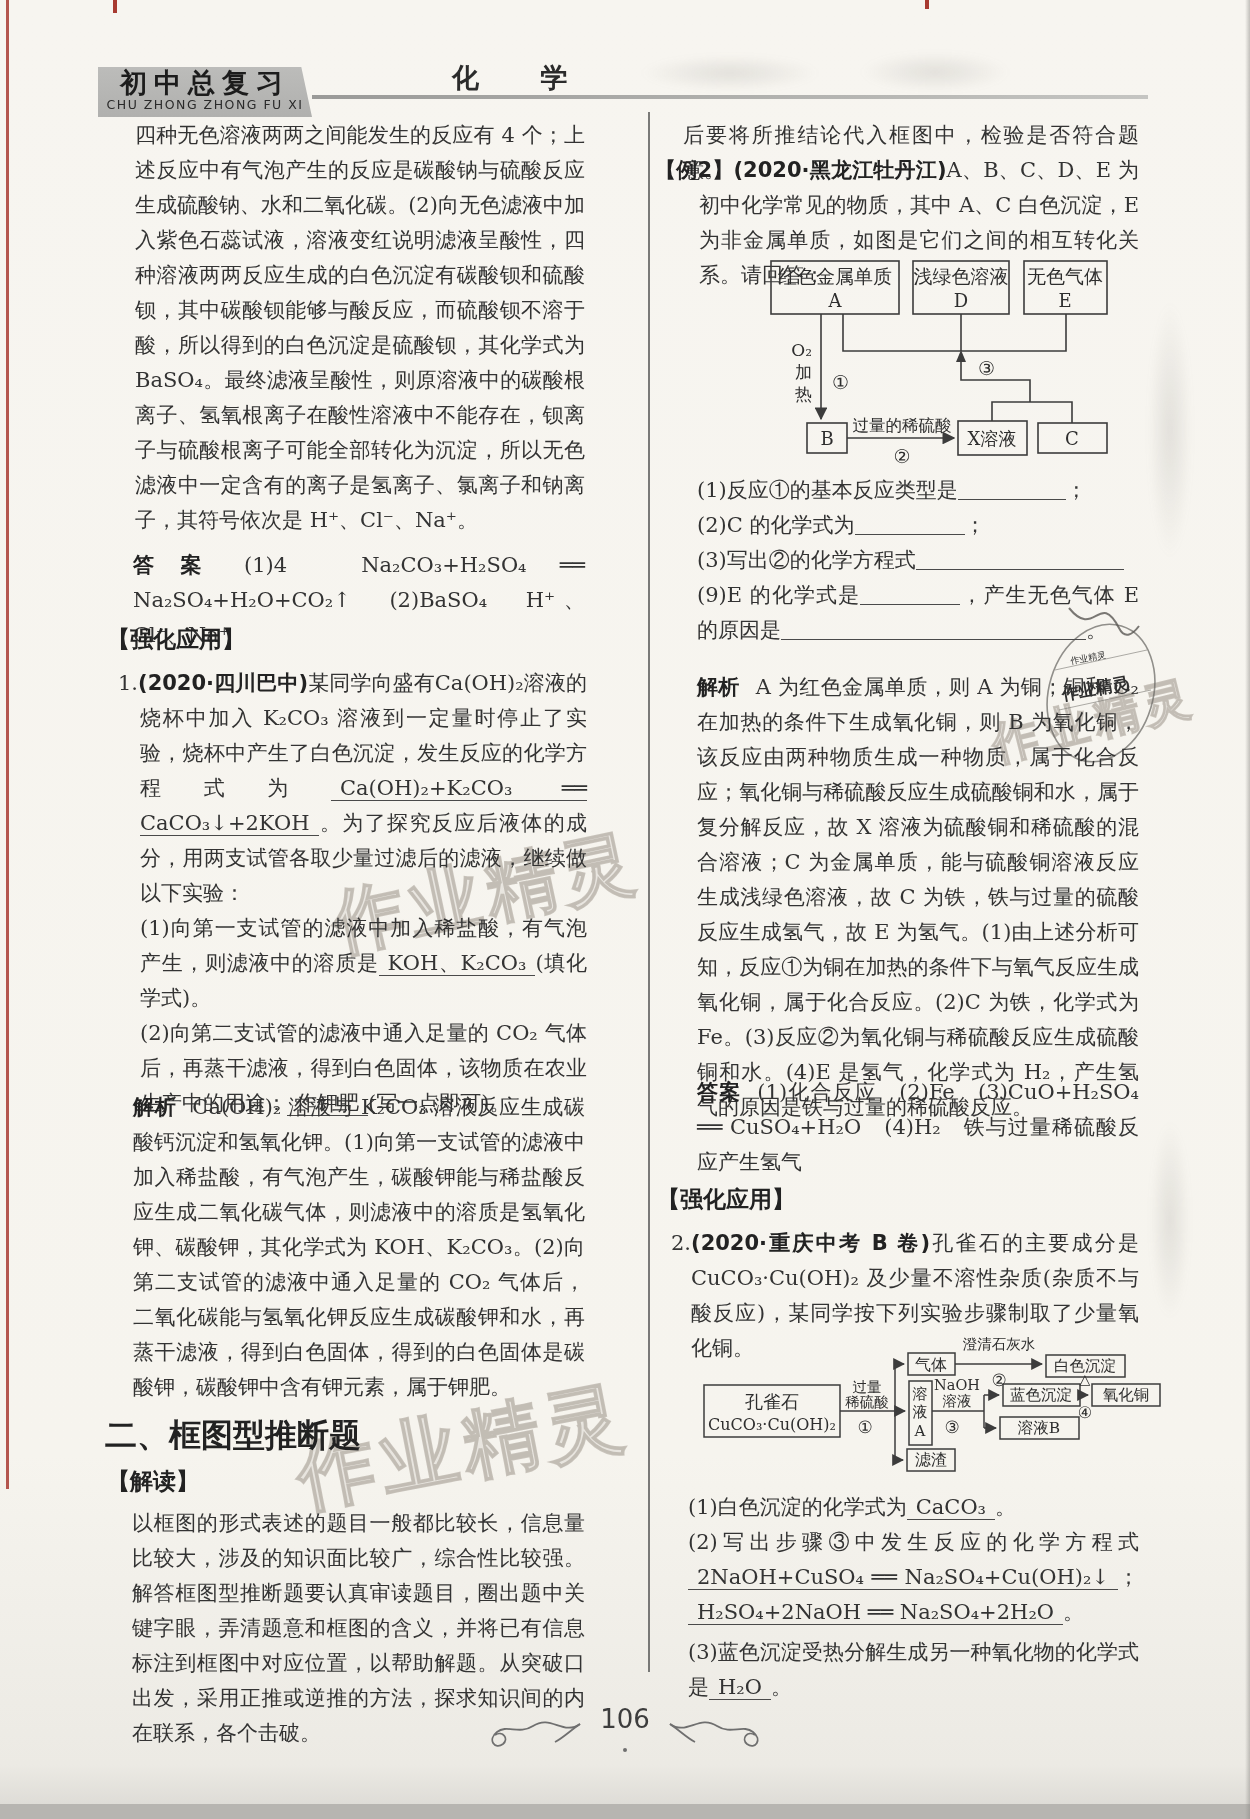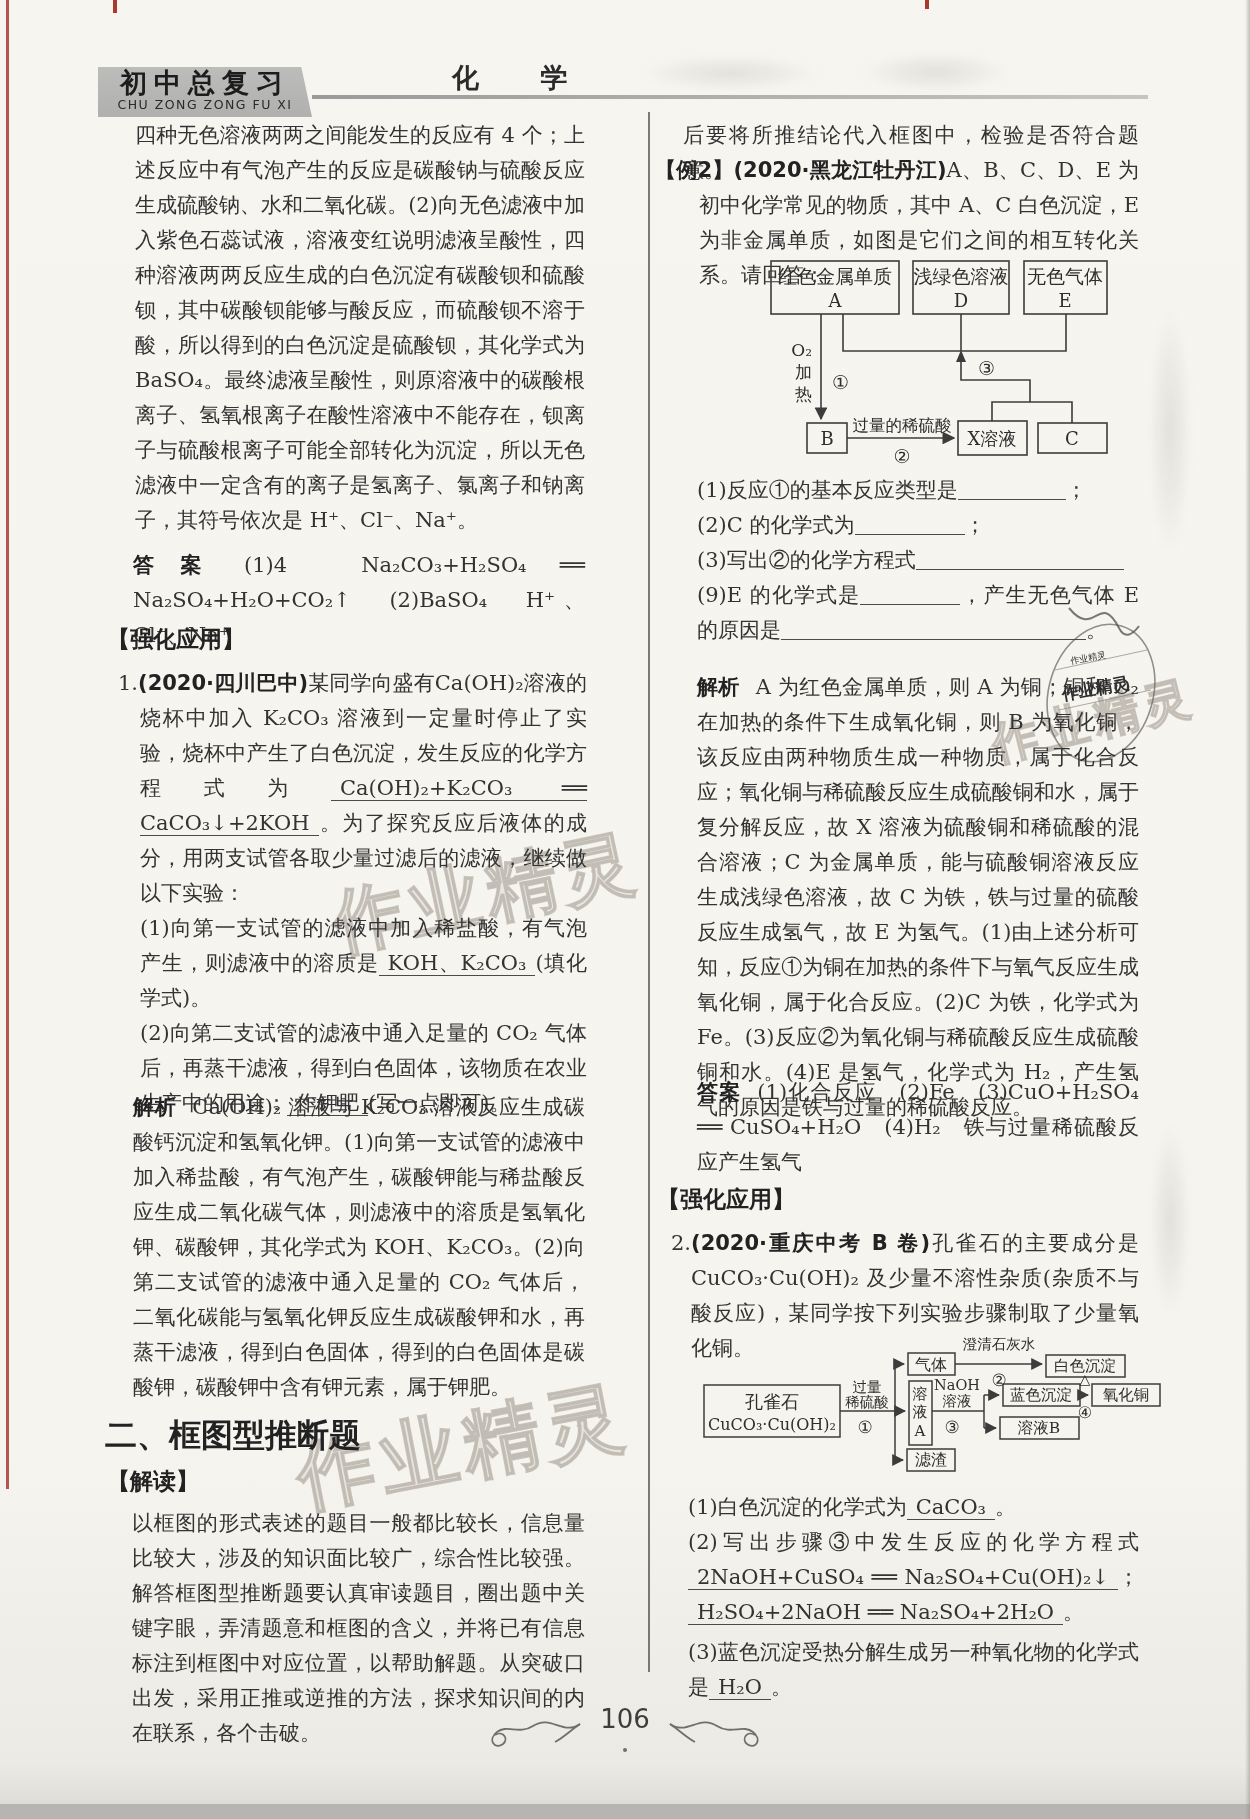--- a/index.html
+++ b/index.html
@@ -45,21 +45,21 @@
 <div class="page">
 
   <div class="redline" style="left:6px;top:0;width:3px;height:1489px;opacity:.85;"></div>
   <div class="redline" style="left:113px;top:0;width:4px;height:13px;"></div>
   <div class="redline" style="left:925px;top:0;width:4px;height:9px;"></div>
   <div class="bottom-strip"></div>
   <div class="right-strip"></div>
 
   <div class="hdrbox">
     <div class="hdr-title">初中总复习</div>
-    <div class="hdr-sub">CHU ZONG ZONG FU XI</div>
+    <div class="hdr-sub">CHU ZHONG ZHONG FU XI</div>
   </div>
   <div class="subject">化 学</div>
   <div class="hdr-rule"></div>
   <div class="smudge" style="left:640px;top:55px;width:180px;height:36px;"></div>
   <div class="smudge" style="left:860px;top:52px;width:150px;height:40px;"></div>
   <div class="smudge" style="left:1148px;top:300px;width:44px;height:260px;"></div>
   <div class="smudge" style="left:1150px;top:1120px;width:40px;height:200px;"></div>
 
   <div class="vrule" style="left:648px;top:112px;height:1560px;"></div>
 

